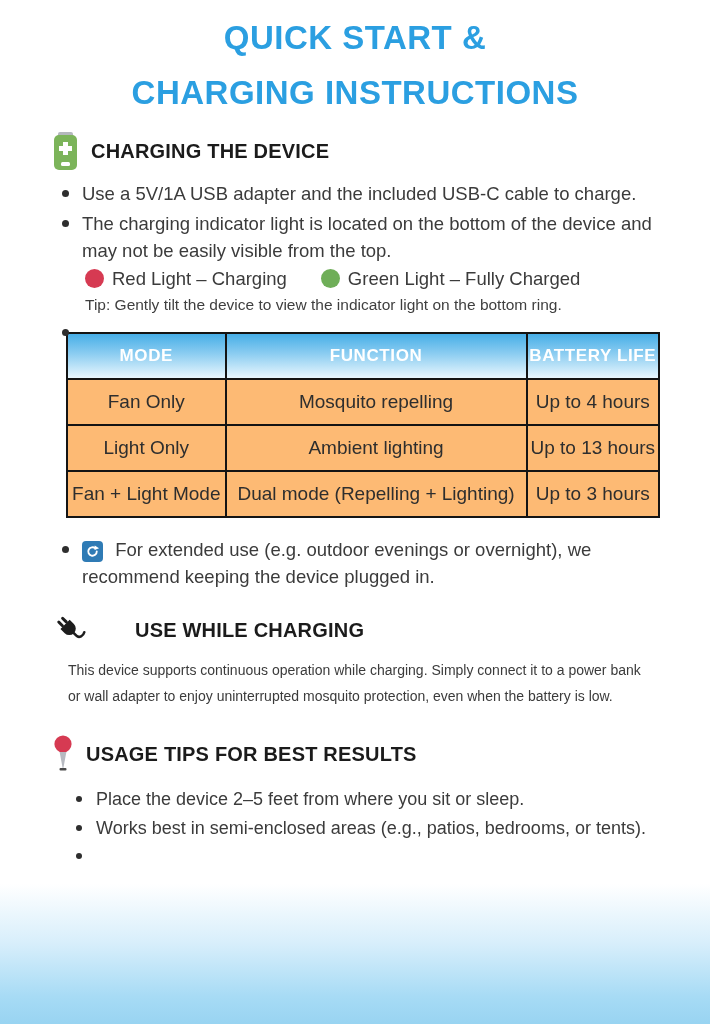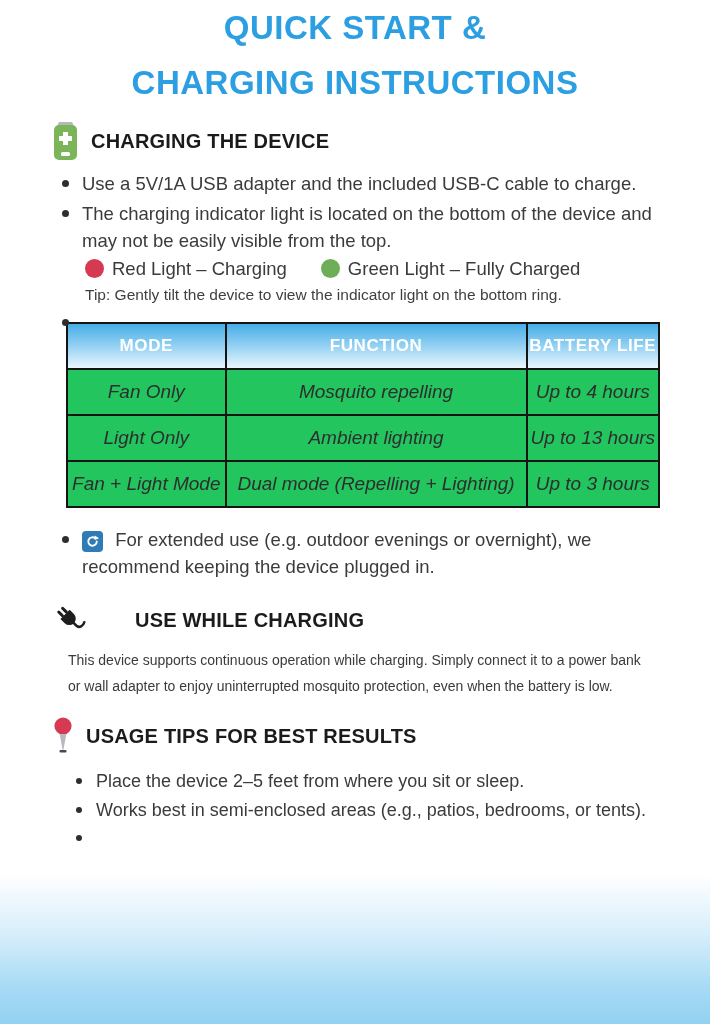--- a/index.html
+++ b/index.html
@@ -7,21 +7,21 @@
     width:710px;height:1024px;overflow:hidden;position:relative;
     background:#ffffff;
     font-family:"Liberation Sans","DejaVu Sans",sans-serif;
     color:#3b3b3b;
   }
   .page{position:relative;width:100%;height:100%;}
   .content{padding:0 58px;position:relative;z-index:2;}
 
   
   .title{
-    margin:0 0 12px 0;text-align:center;
+    margin:10px 0 12px 0;text-align:center;
     color:#2b9fe1;font-size:33px;font-weight:800;line-height:55px;
     letter-spacing:.5px;
   }
   .title span{display:block;}
 
   
   .sec-head{
     display:flex;align-items:center;gap:12px;
     margin:0 0 10px -6px;
     color:#1b1b1b;font-size:20px;font-weight:800;letter-spacing:.2px;
@@ -49,35 +49,35 @@
     font-size:19px;color:#2e2e2e;table-layout:fixed;
   }
   table.modes th,table.modes td{
     border:2px solid #141414;text-align:center;vertical-align:middle;
   }
   table.modes th{
     height:42px;
     background:linear-gradient(180deg,#47aee7 0%,#8ccdf1 45%,#e9f7fe 100%);
     color:#ffffff;font-size:17px;font-weight:800;letter-spacing:.6px;
   }
-  table.modes td{height:42px;background:#22c55e;font-style:italic;}
+  table.modes td{height:42px;background:#fdba74;}
   .col-mode{width:158px;}.col-func{width:300px;}.col-batt{width:132px;}
 
   
   .refresh-box{
     display:inline-flex;width:21px;height:21px;border-radius:4px;
     background:#2f7bb5;align-items:center;justify-content:center;
     vertical-align:-3px;margin-right:7px;
   }
 
   
   .para{margin:6px 0 0 10px;font-size:14px;line-height:25.5px;}
 
   .h-use{margin-top:22px;gap:47px;}
-  .h-tips{margin-top:18px;margin-bottom:14px;}
+  .h-tips{margin-top:26px;margin-bottom:14px;}
 
   ul.tips{font-size:18px;line-height:25.5px;margin-left:14px;}
   ul.tips>li{margin-bottom:3px;}
   ul.tips>li .marker{top:9px;width:6px;height:6px;}
 
   
   .footer-grad{
     position:absolute;left:0;bottom:0;width:100%;height:150px;z-index:1;
     background:linear-gradient(180deg,rgba(255,255,255,0) 0%,#d7eefb 40%,#a7dbf5 75%,#93d1f0 100%);
   }

